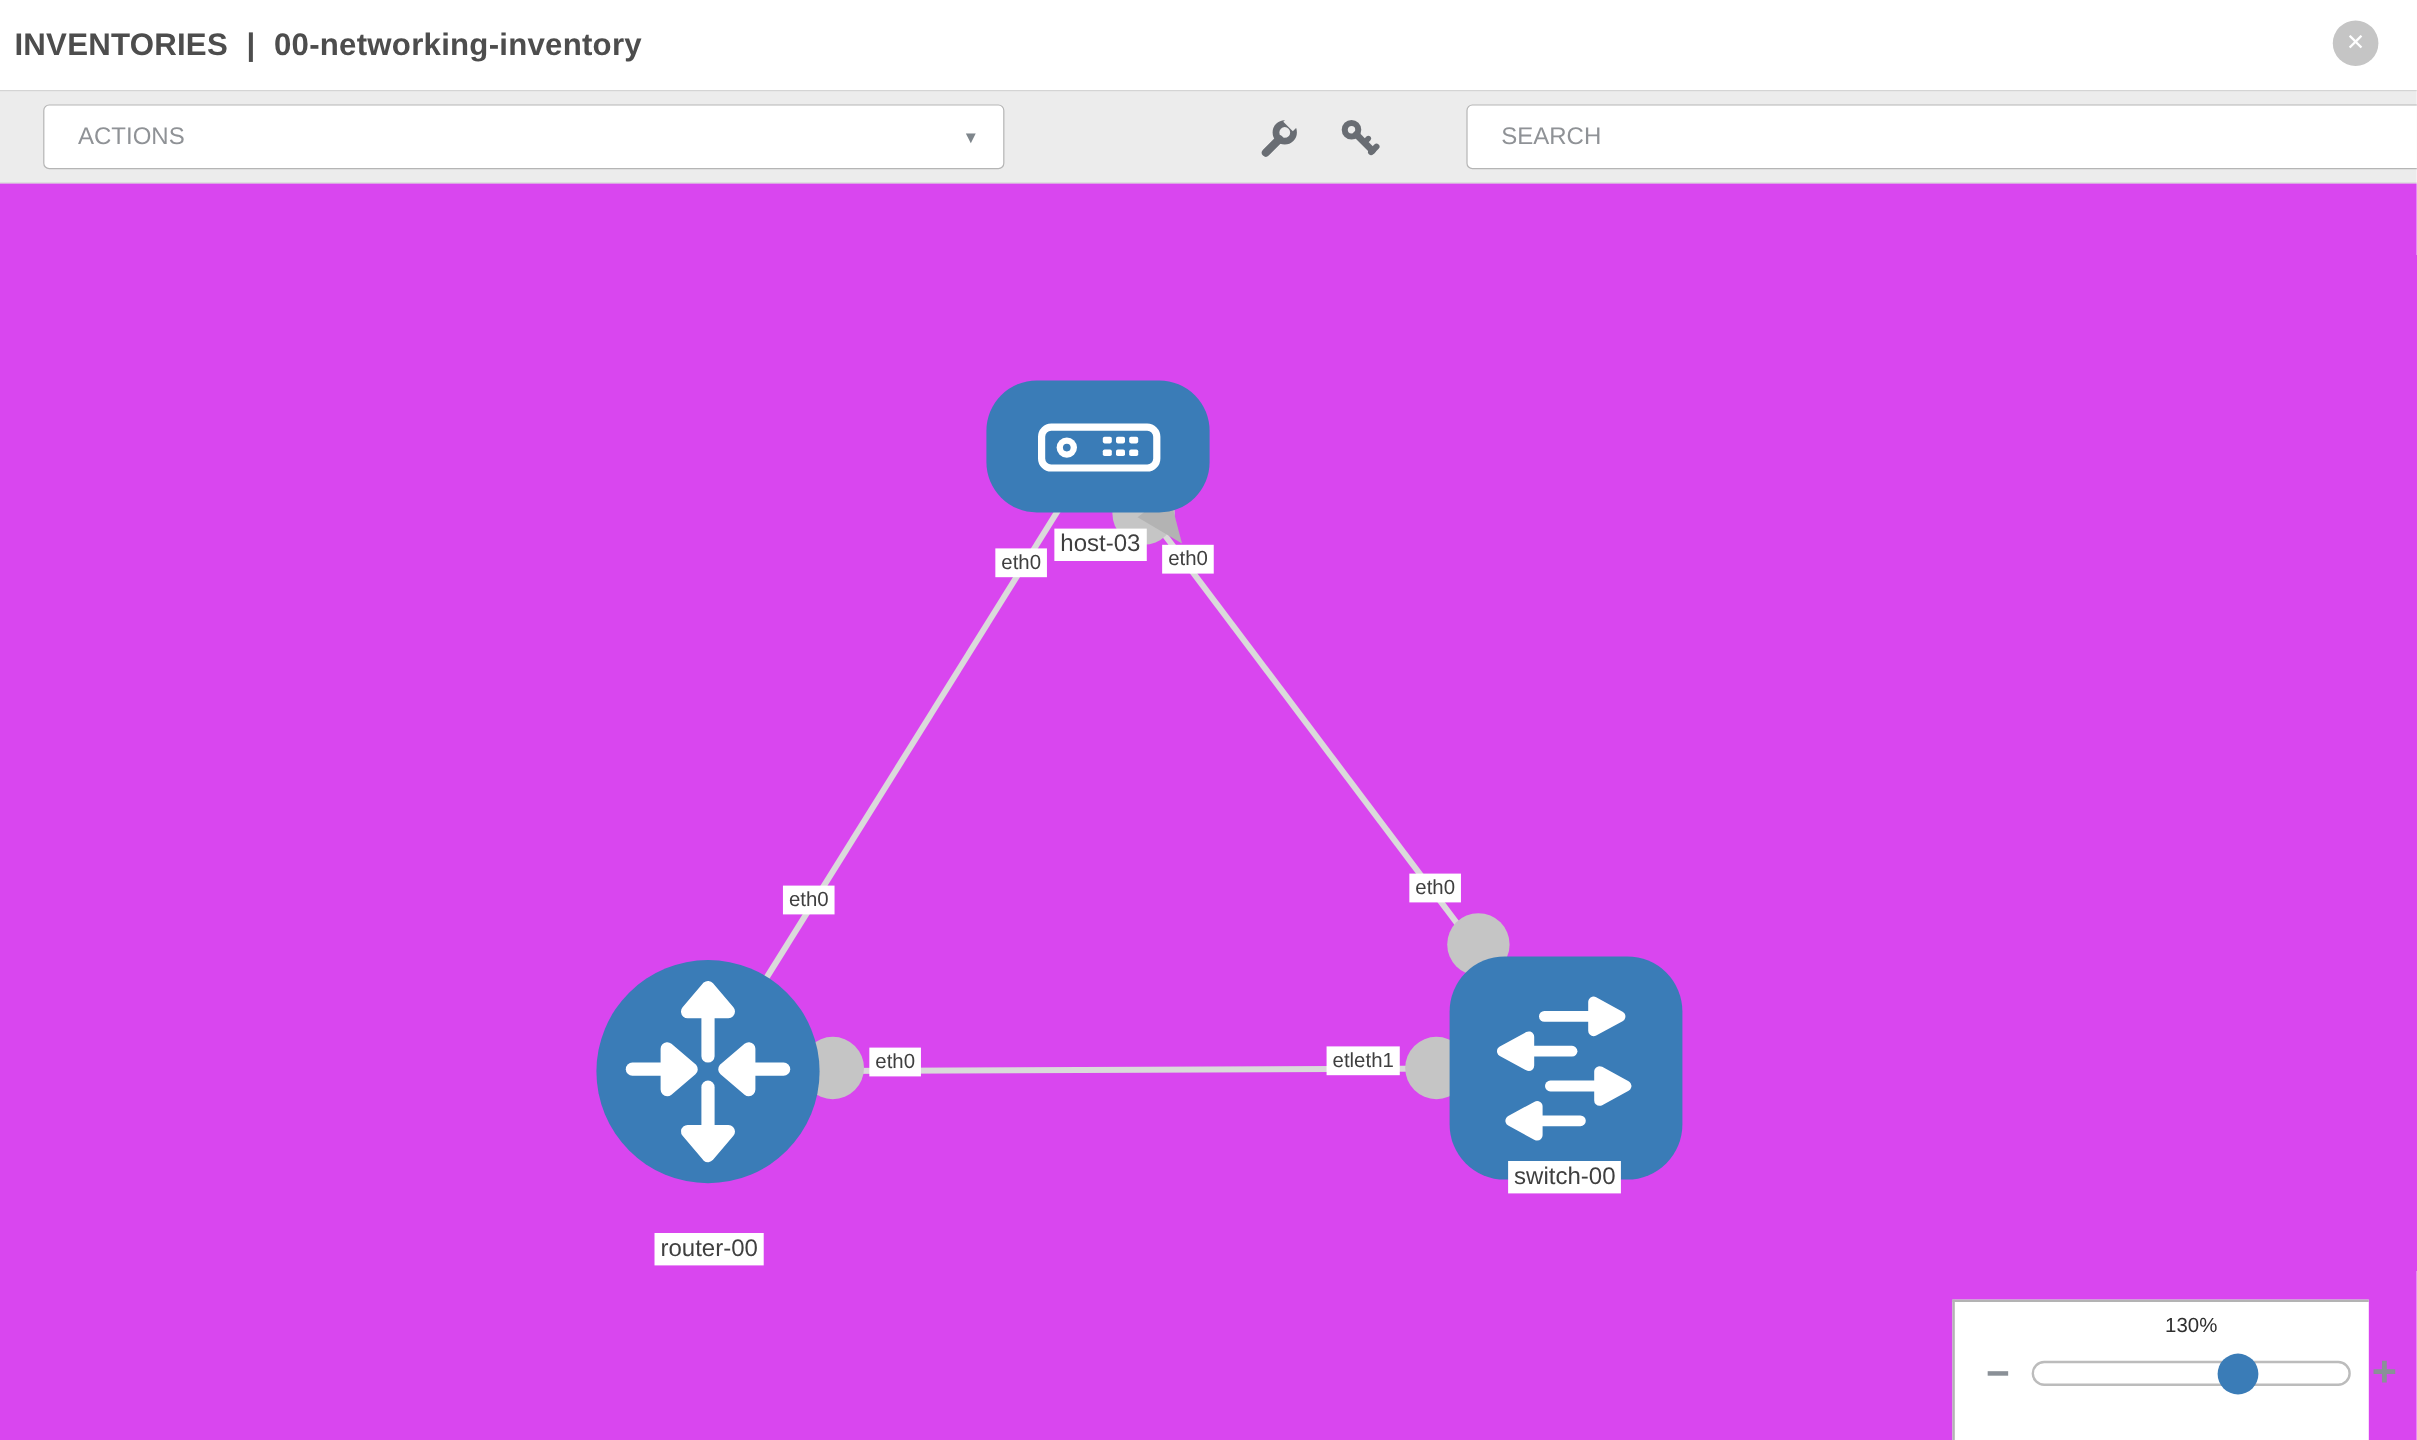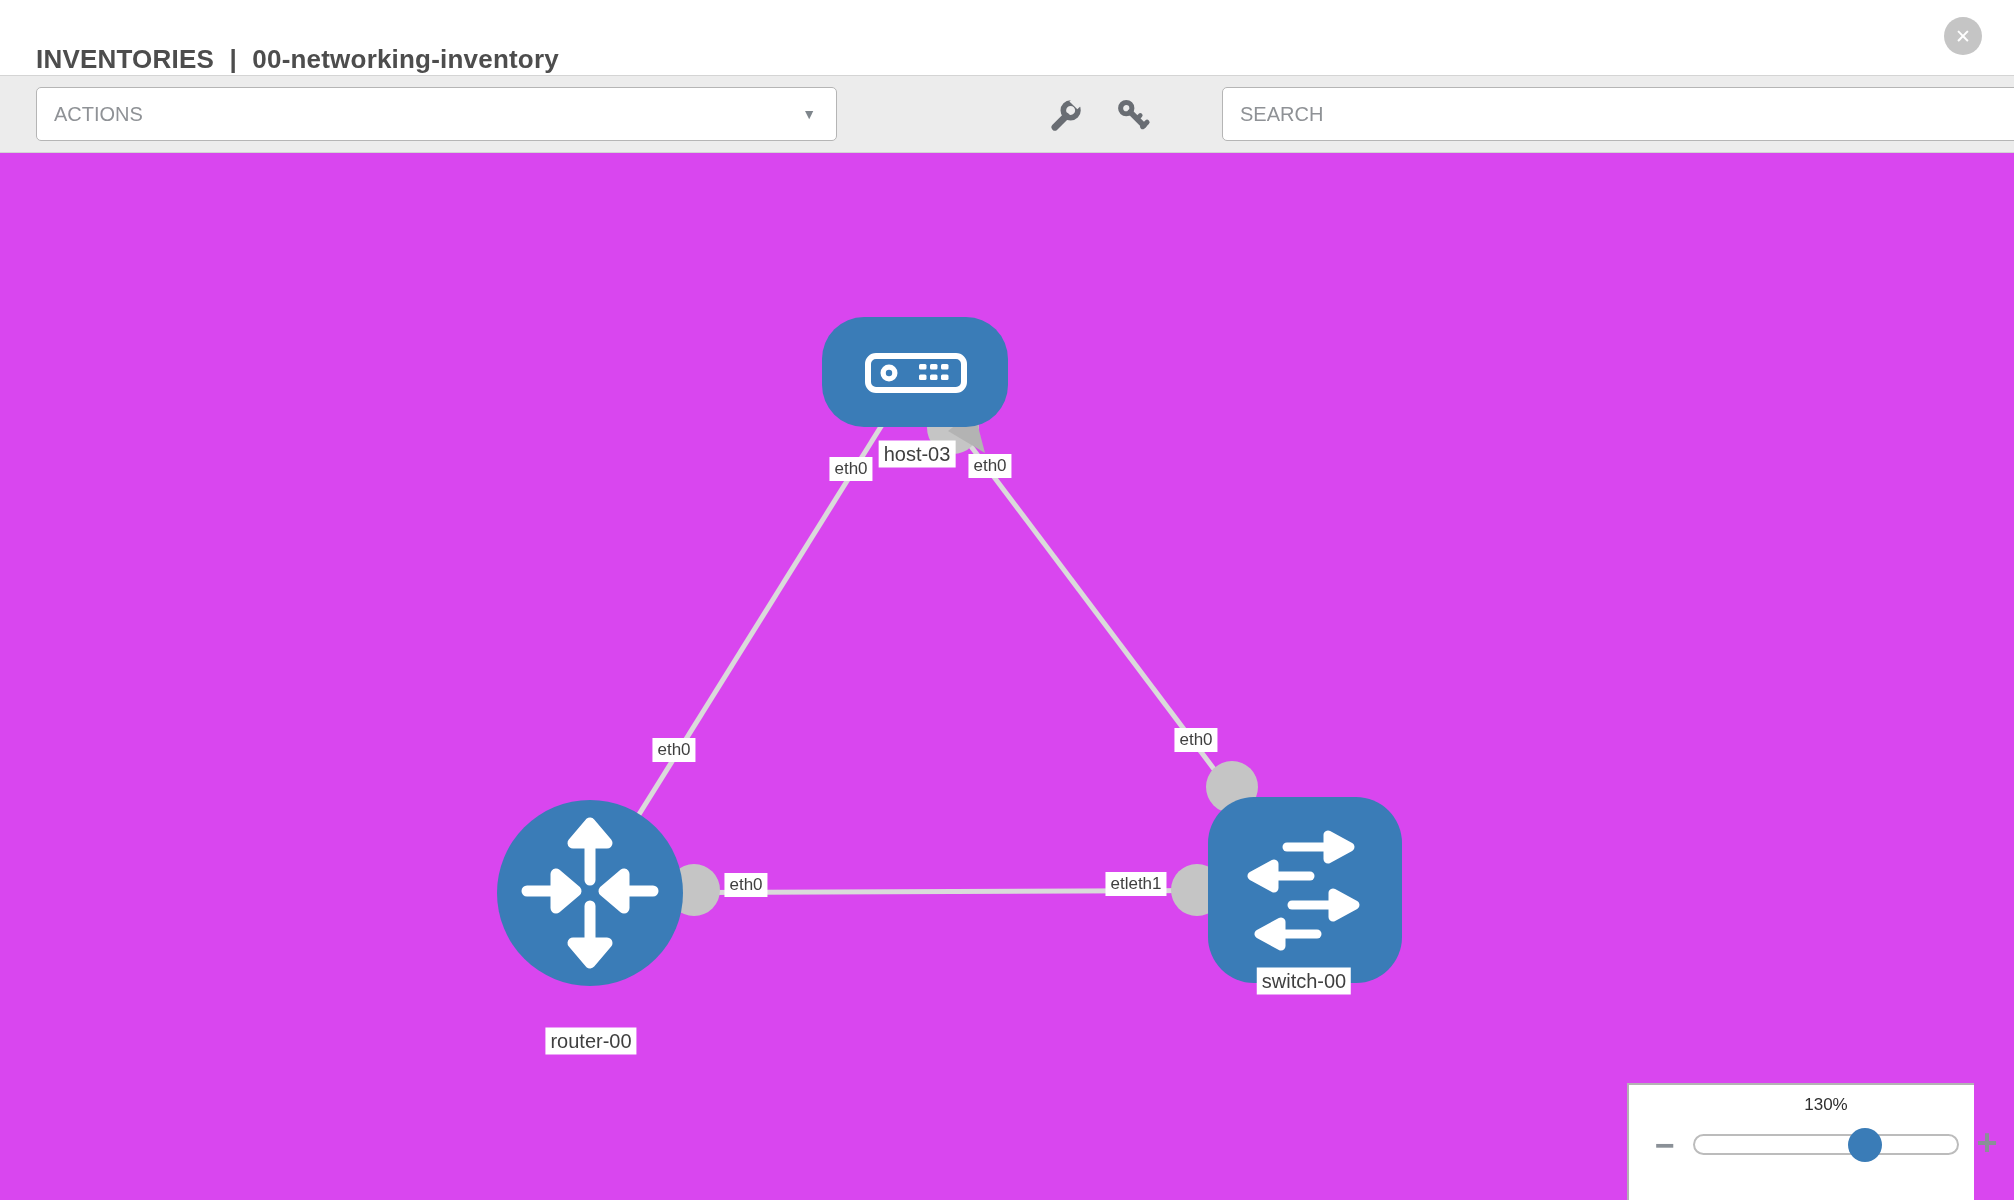--- a/index.html
+++ b/index.html
@@ -2,33 +2,33 @@
 <html><head>
 <meta charset="utf-8">
 <style>
   * { margin:0; padding:0; box-sizing:border-box; }
   html,body { width:2014px; height:1200px; overflow:hidden; background:#fff;
     font-family:"Liberation Sans","DejaVu Sans",sans-serif; }
   #app { position:relative; width:2014px; height:1200px; background:#fff; }
 
   
   .header { position:absolute; left:0; top:0; width:2014px; height:75px; background:#fff;
-    display:flex; align-items:flex-end; padding-left:36px; }
+    display:flex; align-items:center; padding-left:12px; }
   .title { font-size:26px; font-weight:700; color:#4d4d4d; letter-spacing:0.2px; }
   .title span { margin-right:8px; }
   .close-btn { position:absolute; left:1944px; top:17px; width:38px; height:38px;
     border-radius:50%; background:#c5c5c5; color:#fff; display:flex; align-items:center;
     justify-content:center; font-size:19px; font-weight:700; cursor:pointer; }
 
   
   .toolbar { position:absolute; left:0; top:75px; width:2014px; height:78px; background:#ececec;
     border-top:1px solid #d4d4d4; border-bottom:1px solid #d4d4d4; }
   .select-box { position:absolute; top:11px; height:54px; background:#fff;
     border:1px solid #b5b5b5; border-radius:5px; display:flex; align-items:center;
-    padding-left:17px; font-size:20px; color:#8f9296; cursor:pointer; }
+    padding-left:28px; font-size:20px; color:#8f9296; cursor:pointer; }
   .select-box .caret { position:absolute; right:20px; top:50%; transform:translateY(-50%);
     font-size:14px; color:#7f868c; }
   .tool-btn { position:absolute; top:20px; width:40px; height:40px; display:flex;
     align-items:center; justify-content:center; cursor:pointer; }
 
   
   .canvas { position:absolute; left:0; top:153px; width:2014px; height:1047px; background:#d946ef; }
   .canvas svg { position:absolute; left:0; top:0; }
   .chip { position:absolute; transform:translate(-50%,-50%); background:#fff; color:#3f3f3f;
     padding:2px 5px; white-space:nowrap; }

